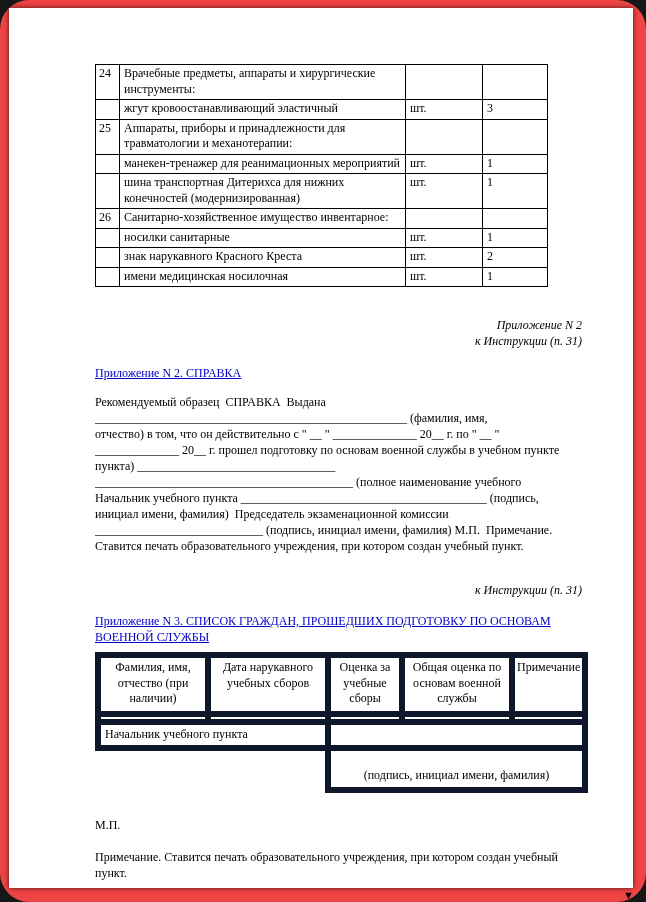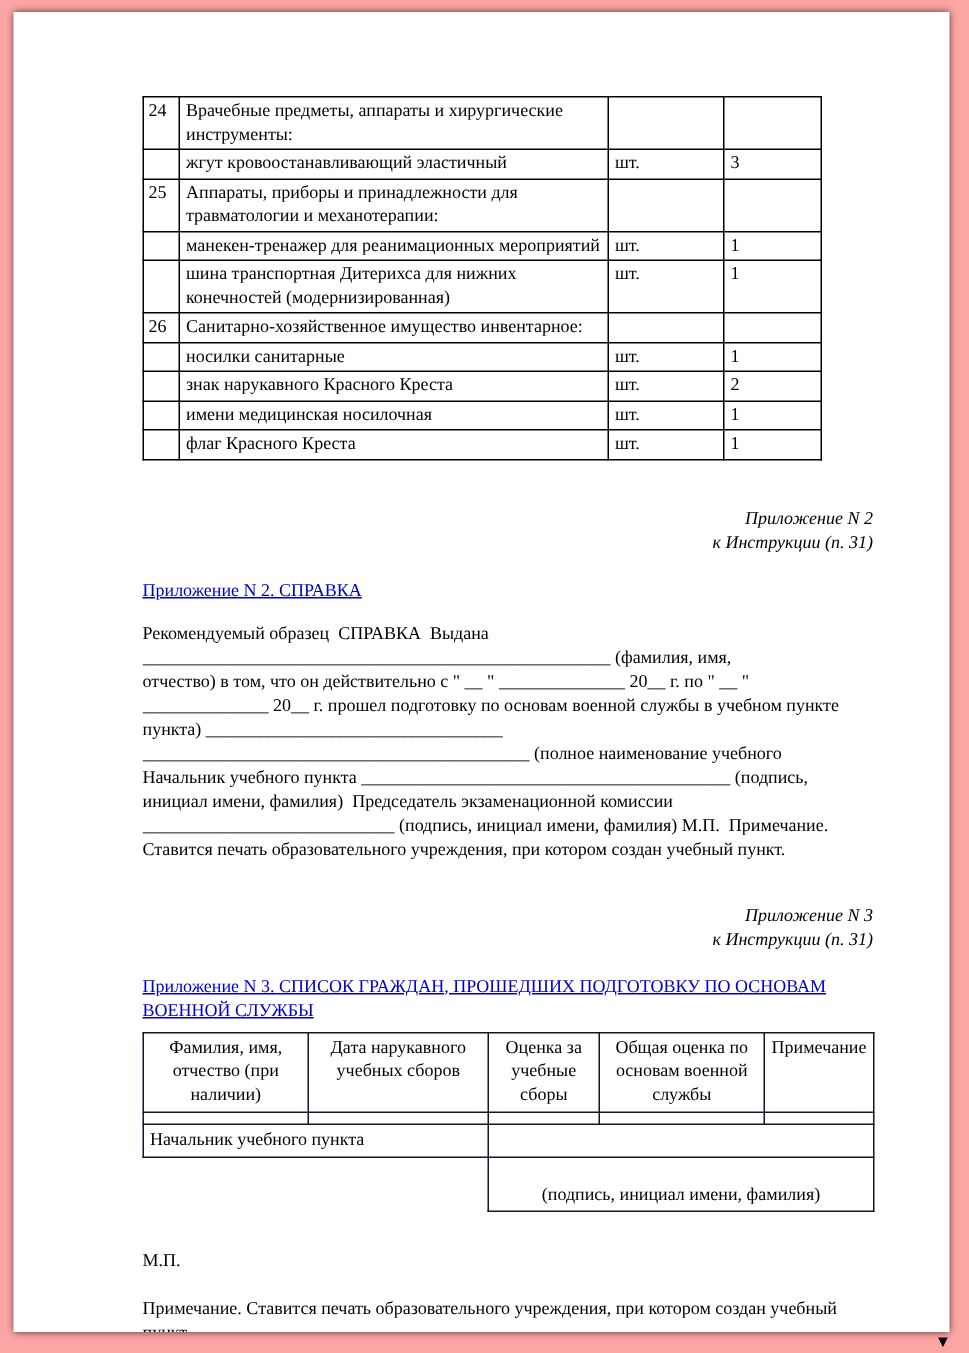--- a/index.html
+++ b/index.html
@@ -5,43 +5,44 @@
   * { box-sizing: border-box; }
   html, body { margin: 0; padding: 0; }
   body {
     width: 646px; height: 902px;
     background: #161616;
     font-family: "Liberation Serif", serif;
   }
   .frame {
     position: relative;
     width: 646px; height: 902px;
-    background: #fca5a5;
+    background: #ef4444;
     overflow: hidden;
+    border-radius: 29px;
   }
   .paper {
     position: absolute;
     left: 9px; top: 8px;
     width: 624px; height: 880px;
     background: #ffffff;
     color: #000;
     overflow: hidden;
     box-shadow: 0 0 5px rgba(0,0,0,0.7);
   }
   .content { padding: 56px 0 0 86px; width: 573px; }
   .txt { font-size: 12px; line-height: 16px; color: #000; }
 
   
   table { border-collapse: collapse; color: #000; }
   .t1 { width: 452px; table-layout: fixed; font-size: 12px; line-height: 15.5px; }
   .t1 td { border: 1px solid #000; vertical-align: top; padding: 1px 3px 2px 4px; }
   .t1 td.num { padding-left: 3px; }
 
   .t2 { width: 487px; table-layout: fixed; font-size: 12px; line-height: 15.5px; margin-top: 7px; }
-  .t2 td { border: 1px solid #0f172a; vertical-align: top; padding: 1px 3px; }
+  .t2 td { border: 6px solid #0f172a; vertical-align: top; padding: 1px 3px; }
   .t2 td.hdr { text-align: center; white-space: pre-line; padding: 2px 2px 4px; }
   .t2 tr.empty td { height: 8px; padding: 0; }
   .t2 td.officer { padding: 2px 4px 3px; }
   .t2 td.noborder { border: none; }
   .t2 td.sig { text-align: center; padding: 17px 2px 3px; }
 
   
   .ref { text-align: right; font-style: italic; margin-top: 30px; }
   .ref div { line-height: 16px; }
   .link { color: #0000C8; text-decoration: underline; cursor: pointer; }
@@ -124,26 +125,20 @@
             <td>знак нарукавного Красного Креста</td>
             <td>шт.</td>
             <td>2</td>
           </tr>
           <tr>
             <td class="num"></td>
             <td>имени медицинская носилочная</td>
             <td>шт.</td>
             <td>1</td>
           </tr>
-          <tr>
-            <td class="num"></td>
-            <td>флаг Красного Креста</td>
-            <td>шт.</td>
-            <td>1</td>
-          </tr>
         </tbody>
       </table>
 
       <div class="txt ref">
         <div>Приложение N 2</div>
         <div>к Инструкции (п. 31)</div>
       </div>
 
       <div class="txt link-row">
         <a class="link">Приложение N 2. СПРАВКА</a>
@@ -156,21 +151,20 @@
         <div class="pline">______________ 20__ г. прошел подготовку по основам военной службы в учебном пункте</div>
         <div class="pline">пункта) _________________________________</div>
         <div class="pline">___________________________________________ (полное наименование учебного</div>
         <div class="pline">Начальник учебного пункта _________________________________________ (подпись,</div>
         <div class="pline">инициал имени, фамилия)  Председатель экзаменационной комиссии</div>
         <div class="pline">____________________________ (подпись, инициал имени, фамилия) М.П.  Примечание.</div>
         <div class="pline">Ставится печать образовательного учреждения, при котором создан учебный пункт.</div>
       </div>
 
       <div class="txt ref ref3">
-        <div>Приложение N 3</div>
         <div>к Инструкции (п. 31)</div>
       </div>
 
       <div class="txt">
         <a class="link link-block">Приложение N 3. СПИСОК ГРАЖДАН, ПРОШЕДШИХ ПОДГОТОВКУ ПО ОСНОВАМ ВОЕННОЙ СЛУЖБЫ</a>
       </div>
 
       <table class="t2">
         <colgroup>
             <col style="width:110px">

